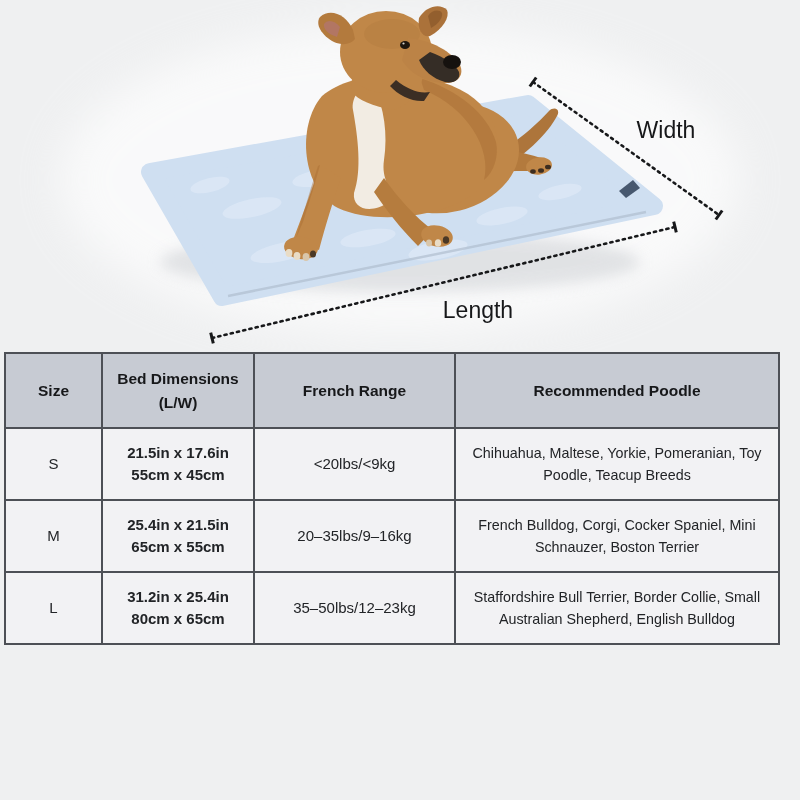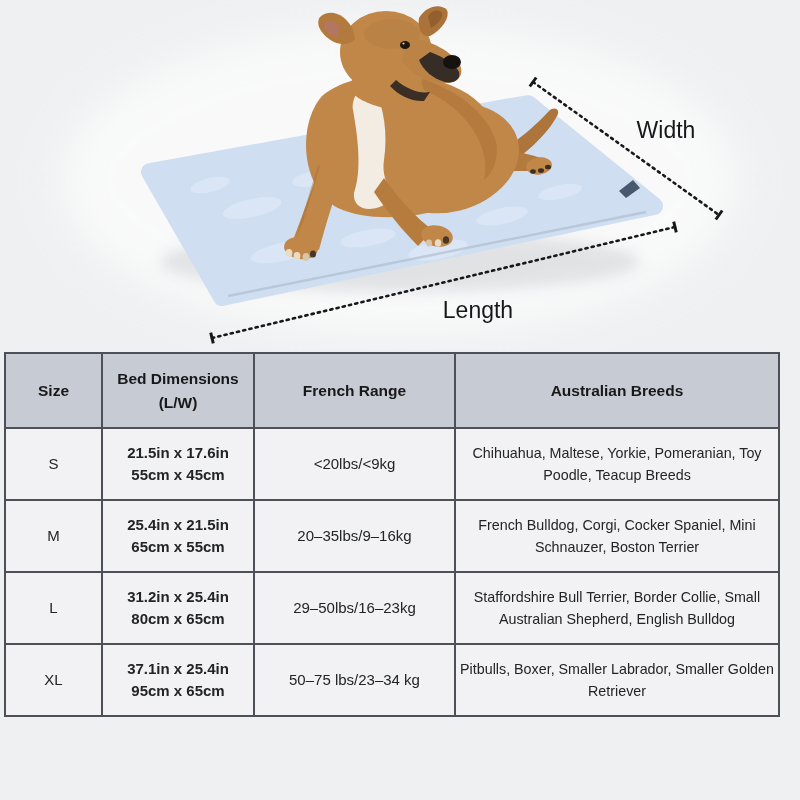--- a/index.html
+++ b/index.html
@@ -166,21 +166,21 @@
           <div>Size</div>
         </th>
         <th>
           <div>Bed Dimensions</div>
           <div>(L/W)</div>
         </th>
         <th>
           <div>French Range</div>
         </th>
         <th>
-          <div>Australian Breeds</div>
+          <div>Recommended Poodle</div>
         </th>
       </tr>
     </thead>
     <tbody>
       <tr>
         <td>S</td>
         <td class="dims">
           <div>21.5in x 17.6in</div>
           <div>55cm x 45cm</div>
         </td>
@@ -195,27 +195,18 @@
         </td>
         <td>20–35lbs/9–16kg</td>
         <td class="breeds">French Bulldog, Corgi, Cocker Spaniel, Mini Schnauzer, Boston Terrier</td>
       </tr>
       <tr>
         <td>L</td>
         <td class="dims">
           <div>31.2in x 25.4in</div>
           <div>80cm x 65cm</div>
         </td>
-        <td>29–50lbs/16–23kg</td>
+        <td>35–50lbs/12–23kg</td>
         <td class="breeds">Staffordshire Bull Terrier, Border Collie, Small Australian Shepherd, English Bulldog</td>
-      </tr>
-      <tr>
-        <td>XL</td>
-        <td class="dims">
-          <div>37.1in x 25.4in</div>
-          <div>95cm x 65cm</div>
-        </td>
-        <td>50–75 lbs/23–34 kg</td>
-        <td class="breeds">Pitbulls, Boxer, Smaller Labrador, Smaller Golden Retriever</td>
       </tr>
     </tbody>
   </table>
 </div>
 
 </body></html>

